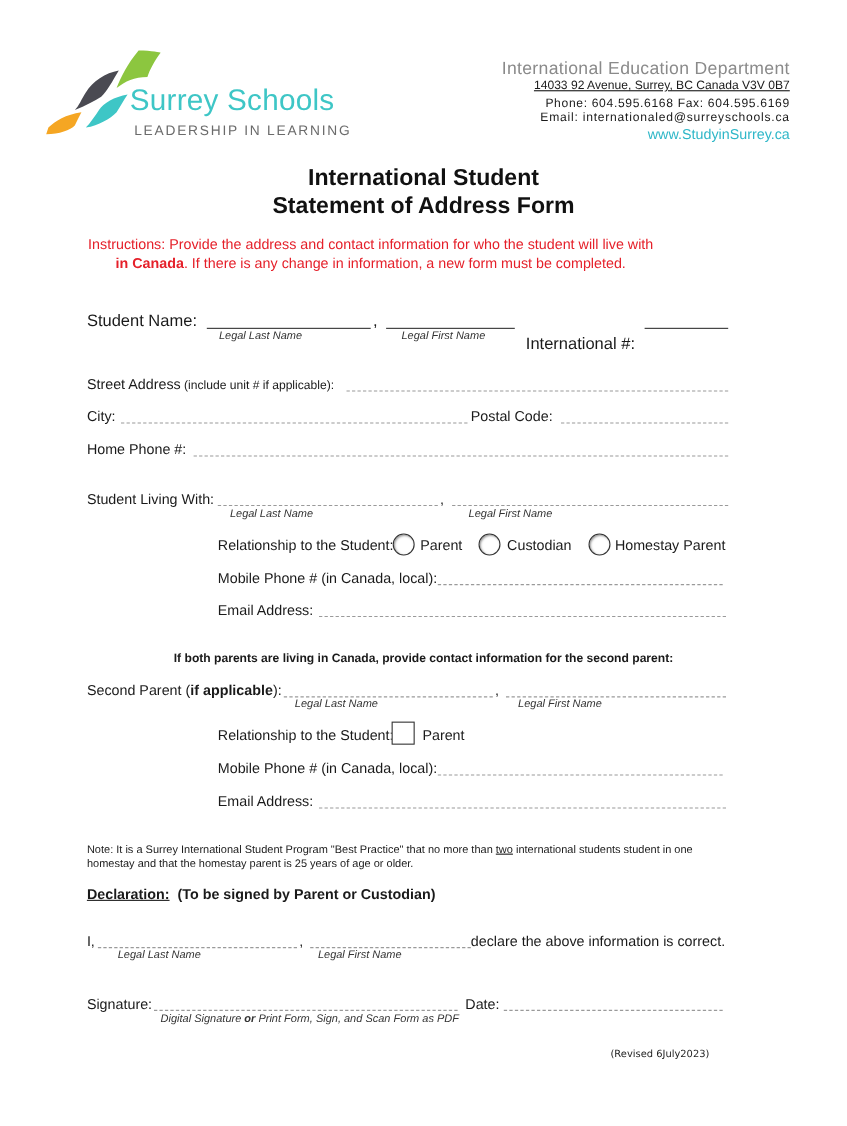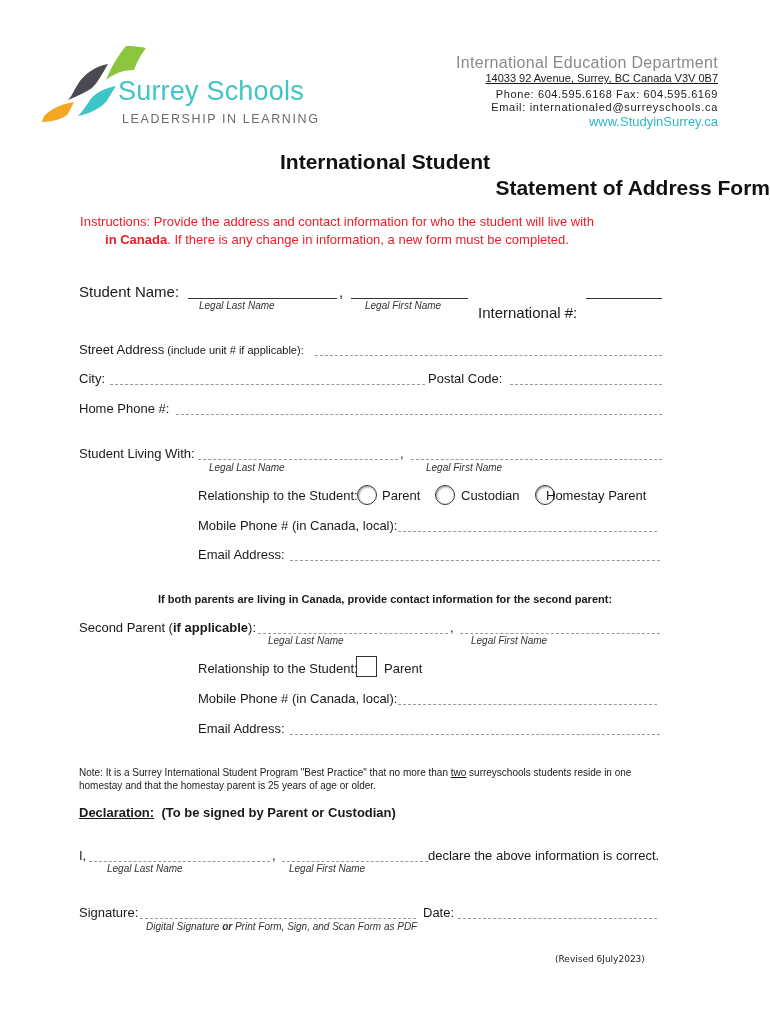--- a/index.html
+++ b/index.html
@@ -39,21 +39,21 @@
 <div class="abs brand">Surrey Schools</div>
 <div class="abs tagline">LEADERSHIP IN LEARNING</div>
 
 <div class="abs dept">International Education Department</div>
 <div class="abs addr" style="top:72px;text-decoration:underline;">14033 92 Avenue, Surrey, BC Canada V3V 0B7</div>
 <div class="abs addr" style="top:88px; letter-spacing:0.6px;">Phone: 604.595.6168  Fax: 604.595.6169</div>
 <div class="abs addr" style="top:101px; letter-spacing:0.7px;">Email: internationaled@surreyschools.ca</div>
 <div class="abs web">www.StudyinSurrey.ca</div>
 
 <div class="abs title" style="top:150px;">International Student</div>
-<div class="abs title" style="top:176px;text-align:right;">Statement of Address Form</div>
+<div class="abs title" style="top:176px;">Statement of Address Form</div>
 
 <div class="abs instr" style="top:213px;">Instructions: Provide the address and contact information for who the student will live with</div>
 <div class="abs instr" style="top:231px;">
   <span class="bold">in Canada</span><span>. If there is any change in information, a new form must be completed.</span>
 </div>
 
 <div class="abs lbl-lg" style="left:79px; top:283px;">Student Name:</div>
 <div class="line-solid" style="left:188px; top:298px; width:149px;"></div>
 <input class="field" style="left: 188px; top: 283px; width: 149px; height: 15px;">
 <div class="abs lbl-lg" style="left:339px; top:283px;">,</div>
@@ -90,21 +90,21 @@
 <input class="field" style="left: 411px; top: 445px; width: 251px; height: 15px;">
 <div class="abs sub" style="left:209px; top:462px;">Legal Last Name</div>
 <div class="abs sub" style="left:426px; top:462px;">Legal First Name</div>
 
 <div class="abs lbl" style="left:198px; top:488px;">Relationship to the Student:</div>
 <div class="radio" style="left:357px; top:485px;"></div>
 <div class="abs lbl" style="left:382px; top:488px;">Parent</div>
 <div class="radio" style="left:435px; top:485px;"></div>
 <div class="abs lbl" style="left:461px; top:488px;">Custodian</div>
 <div class="radio" style="left:535px; top:485px;"></div>
-<div class="abs lbl" style="left:546px; top:488px;">Homestay Parent</div>
+<div class="abs lbl" style="left:559px; top:488px;">Homestay Parent</div>
 
 <div class="abs lbl" style="left:198px; top:518px;">Mobile Phone # (in Canada, local):</div>
 <div class="line" style="left:398px; top:531px; width:259px;"></div>
 <input class="field" style="left: 398px; top: 517px; width: 259px; height: 15px;">
 
 <div class="abs lbl" style="left:198px; top:547px;">Email Address:</div>
 <div class="line" style="left:290px; top:560px; width:370px;"></div>
 <input class="field" style="left: 290px; top: 546px; width: 370px; height: 15px;">
 
 <div class="abs" style="left:0; width:770px; text-align:center; top:593px; font-size:11px; font-weight:bold;">If both parents are living in Canada, provide contact information for the second parent:</div>
@@ -126,21 +126,21 @@
 
 <div class="abs lbl" style="left:198px; top:691px;">Mobile Phone # (in Canada, local):</div>
 <div class="line" style="left:398px; top:704px; width:259px;"></div>
 <input class="field" style="left: 398px; top: 690px; width: 259px; height: 15px;">
 
 <div class="abs lbl" style="left:198px; top:721px;">Email Address:</div>
 <div class="line" style="left:290px; top:734px; width:370px;"></div>
 <input class="field" style="left: 290px; top: 720px; width: 370px; height: 15px;">
 
 <div class="abs note" style="left:79px; top:766px;">
-  <span>Note:  It is a Surrey International Student Program "Best Practice" that no more than </span><span class="u">two</span><span> surreyschools students reside in one</span><br>
+  <span>Note:  It is a Surrey International Student Program "Best Practice" that no more than </span><span class="u">two</span><span> international students student in one</span><br>
   <span>homestay and that the homestay parent is 25 years of age or older.</span>
 </div>
 
 <div class="abs" style="left:79px; top:805px; font-size:13px; font-weight:bold;">
   <span class="u">Declaration:</span>&nbsp; <span>(To be signed by Parent or Custodian)</span>
 </div>
 
 <div class="abs lbl" style="left:79px; top:848px;">I,</div>
 <div class="line" style="left:89px; top:861px; width:181px;"></div>
 <input class="field" style="left: 89px; top: 847px; width: 181px; height: 15px;">

